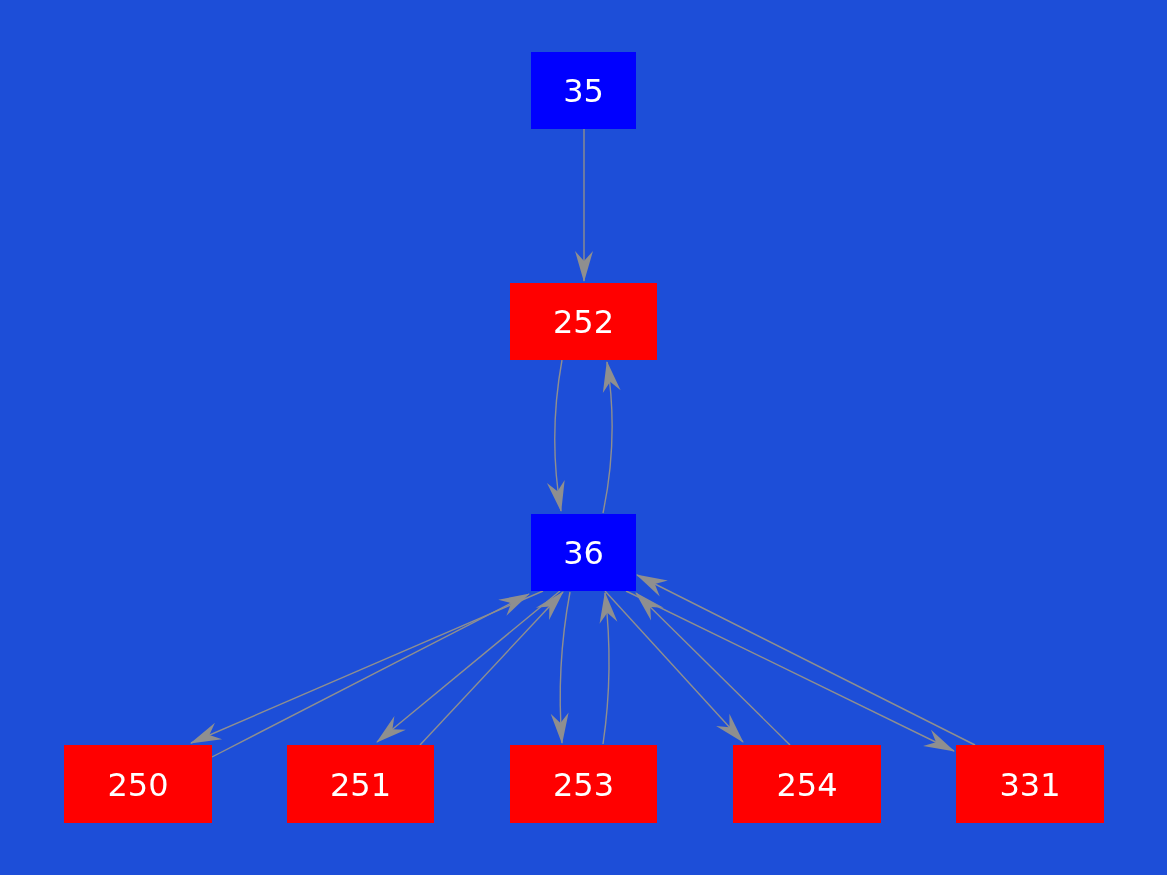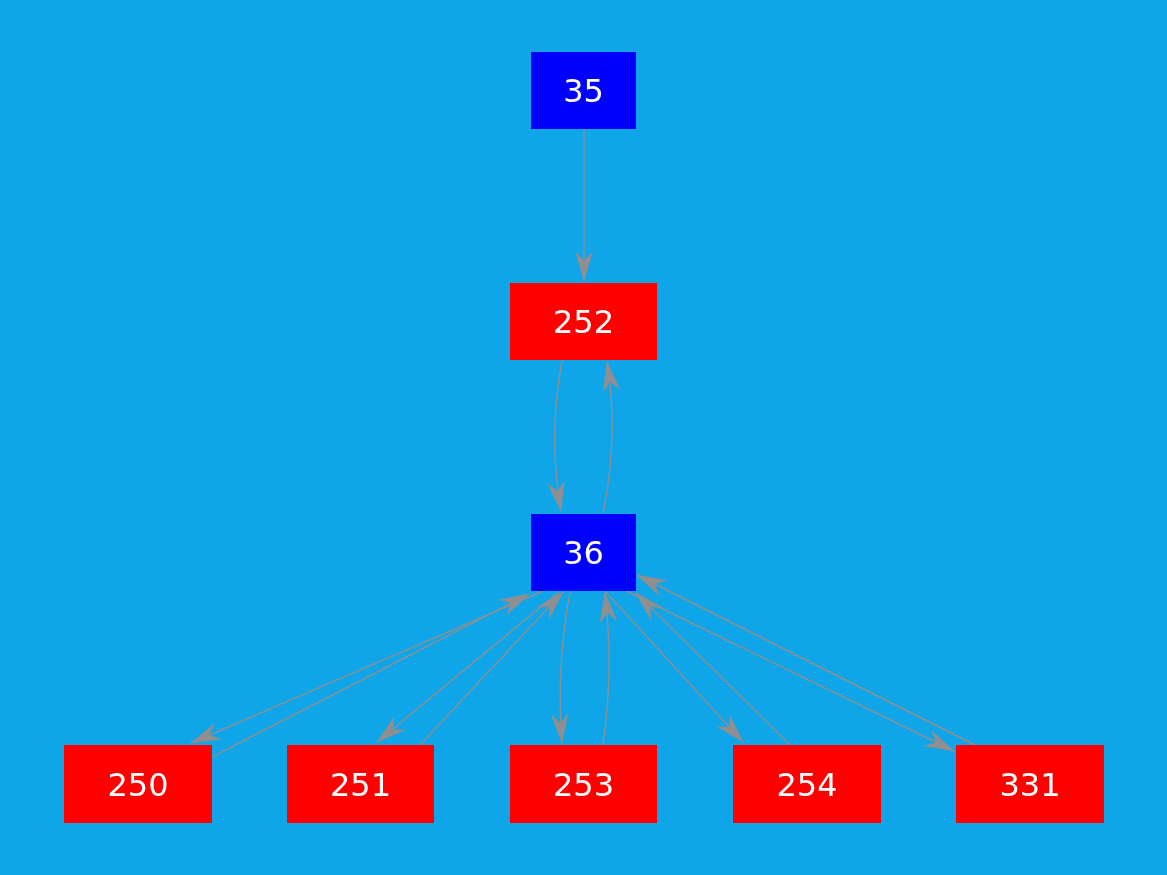--- a/index.html
+++ b/index.html
@@ -4,21 +4,21 @@
 <style>
   html, body {
     margin: 0;
     padding: 0;
     background: #ffffff;
   }
   .viewport {
     position: relative;
     width: 1167px;
     height: 875px;
-    background: #0ea5e9;
+    background: #1d4ed8;
     overflow: hidden;
   }
   svg.graph {
     display: block;
     width: 1167px;
     height: 875px;
   }
   .edge {
     fill: none;
     stroke-width: 1.4px;

